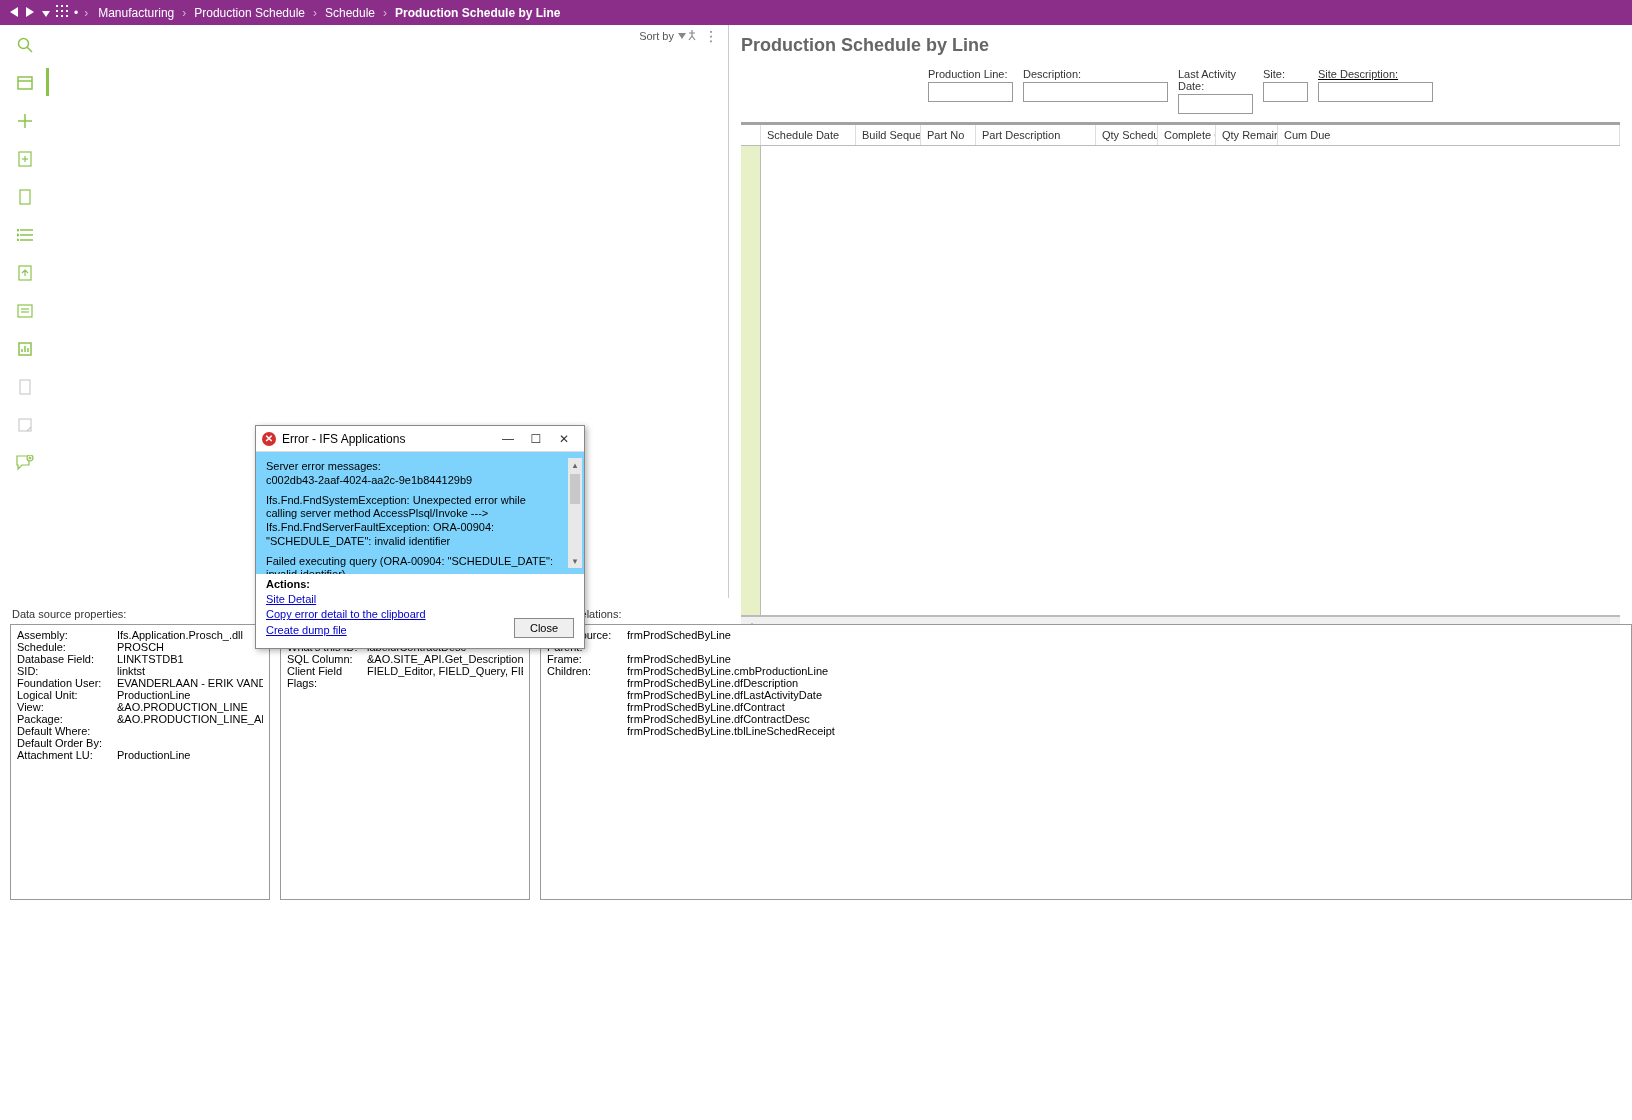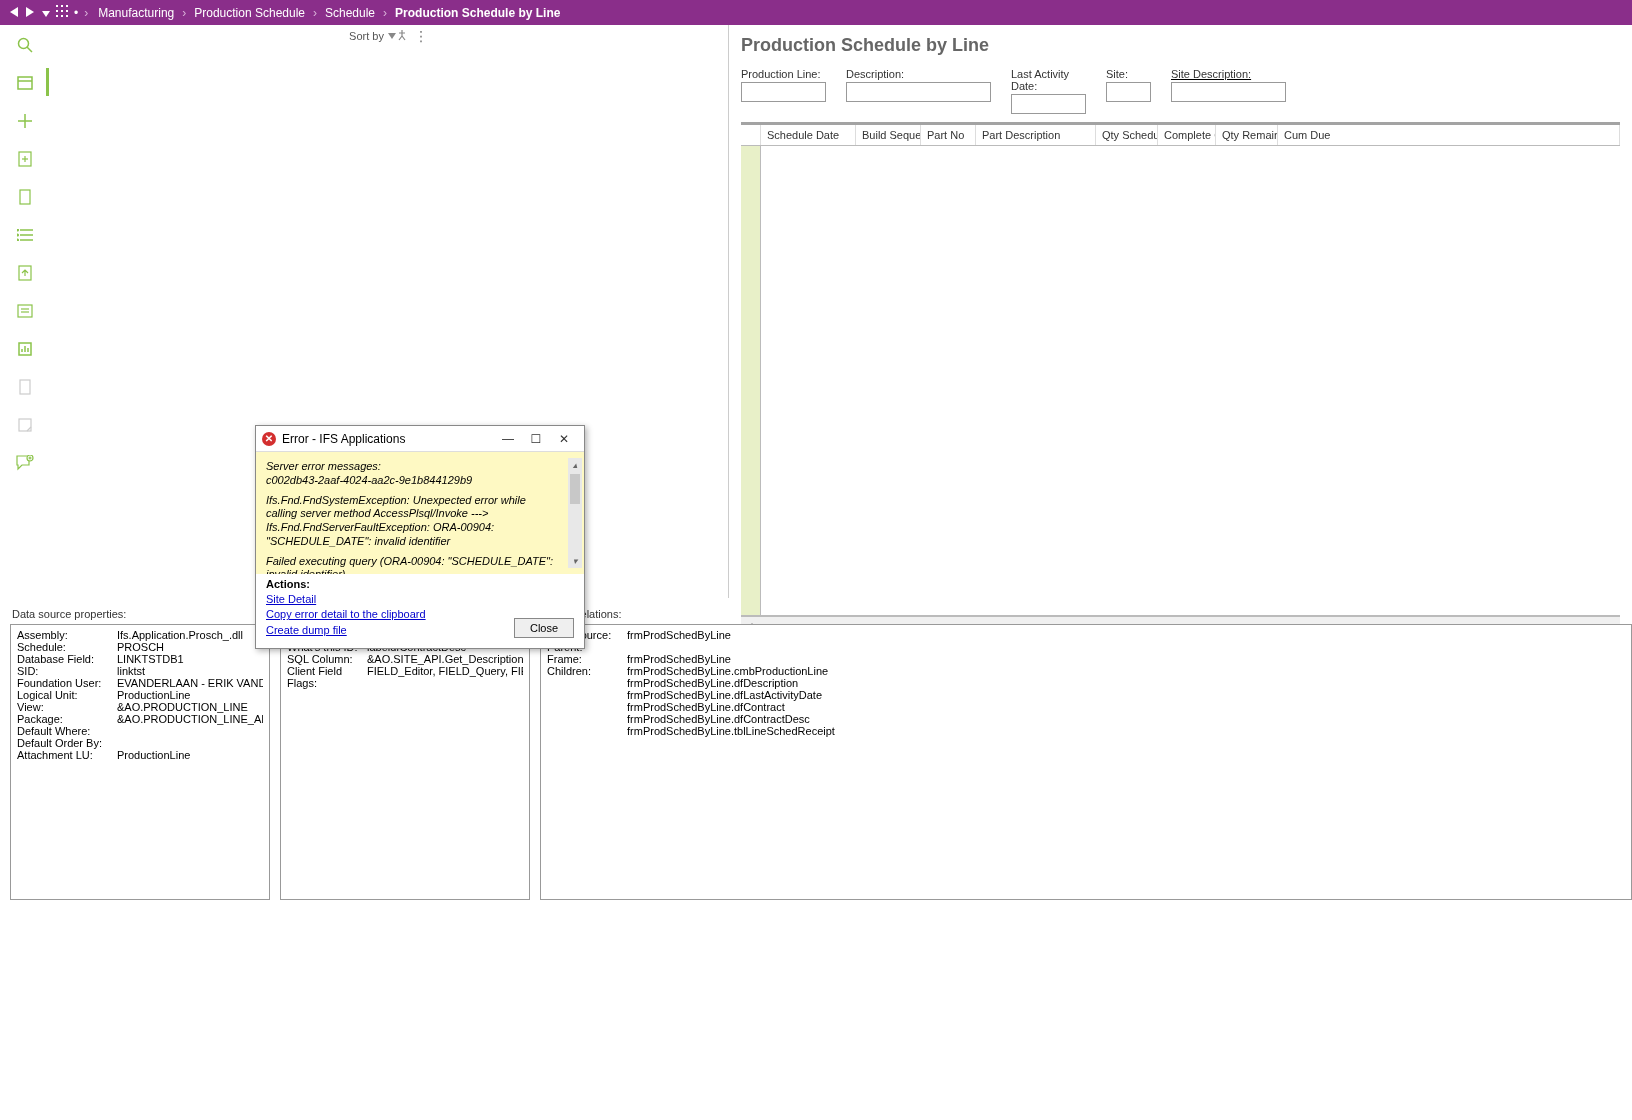--- a/index.html
+++ b/index.html
@@ -13,27 +13,27 @@
 .topbar .crumb a { color: #fff; text-decoration: none; }
 .topbar .crumb .current { font-weight: bold; }
 
 .content-area { position: absolute; top: 25px; left: 0; right: 0; bottom: 522px; display: flex; }
 
 .sidebar { width: 49px; background: #fff; border-right: 0; display: flex; flex-direction: column; align-items: center; padding-top: 10px; gap: 18px; }
 .sidebar .sb-item { width: 20px; height: 20px; display: flex; align-items: center; justify-content: center; color: #8bc34a; font-size: 16px; position: relative; }
 .sidebar .sb-item.active::after { content:""; position:absolute; right:-15px; top:-5px; width:4px; height:28px; background:#8bc34a; }
 
 .list-pane { width: 680px; background: #fff; border-right: 1px solid #ccc; position: relative; }
-.list-header { height: 22px; display: flex; align-items: center; padding: 0 10px; font-size: 11px; color: #555; justify-content: center; }
+.list-header { height: 22px; display: flex; align-items: center; padding: 0 10px; font-size: 11px; color: #555; justify-content: flex-end; }
 .list-header .sort { display:flex; align-items:center; gap:4px; }
 .list-header .pin-area { display:flex; align-items:center; gap:6px; color:#777; }
 
 .detail-pane { flex: 1; background: #fff; padding: 10px 12px; position: relative; }
 .detail-pane h2 { font-size: 18px; font-weight: bold; color: #666; margin-bottom: 12px; }
-.field-row { display: flex; gap: 20px; margin-bottom: 6px; }
+.field-row { display: flex; gap: 10px; margin-bottom: 6px; justify-content: center; }
 .field { display: flex; flex-direction: column; }
 .field label { font-size: 11px; color: #333; margin-bottom: 2px; }
 .field input { height: 20px; border: 1px solid #999; font-size: 11px; padding: 0 3px; }
 .grid { margin-top: 8px; }
 .grid-header { display: flex; background: #fff; border-top: 3px solid #a3a3a3; border-bottom: 1px solid #bbb; height: 24px; font-size: 11px; color: #333; }
 .grid-header .gh { padding: 4px 6px; border-right: 1px solid #ddd; white-space: nowrap; overflow:hidden; }
 .grid-body { height: 470px; border-bottom: 1px solid #bbb; display:flex; }
 .grid-body .left-gutter { width:20px; background:#e8f0c8; border-right:1px solid #bbb; }
 .grid-body .rows-area { flex:1; background:#fff; position:relative; }
 .horiz-scroll { height:17px; background:#f0f0f0; border-top:1px solid #bbb; display:flex; align-items:center; }
@@ -53,21 +53,21 @@
 .kv-line.short .k { width:80px; }
 .rel-indent { margin-left: 80px; }
 .panel.sip .panel-title { margin-left: 0; }
 
 
 .dialog { position: absolute; left: 255px; top: 425px; width: 330px; background: #fff; border: 1px solid #888; box-shadow: 2px 2px 6px rgba(0,0,0,0.3); font-size: 11px; z-index: 100; }
 .dialog-title { height: 26px; background: #fff; display:flex; align-items:center; padding: 0 6px; border-bottom: 1px solid #ddd; }
 .dialog-title .err-ico { width:14px; height:14px; background:#d32f2f; border-radius:50%; color:#fff; font-size:10px; display:flex; align-items:center; justify-content:center; margin-right:6px; font-weight:bold;}
 .dialog-title .ttl { flex:1; font-size:12px; }
 .dialog-title .win-btn { width:28px; text-align:center; font-size:12px; color:#333; }
-.dialog-body { background:#fef9c3; padding: 8px 10px; position:relative; max-height:122px; overflow:hidden;font-style:italic; }
+.dialog-body { background:#7dd3fc; padding: 8px 10px; position:relative; max-height:122px; overflow:hidden; }
 .dialog-body .scroll { position:absolute; right:2px; top:6px; bottom:6px; width:14px; background:#e8e8e8; }
 .dialog-body .scroll .up, .dialog-body .scroll .dn { position:absolute; left:0; width:14px; height:14px; display:flex; align-items:center; justify-content:center; font-size:9px; color:#666;}
 .dialog-body .scroll .up { top:0; }
 .dialog-body .scroll .dn { bottom:0; }
 .dialog-body .scroll .thumb { position:absolute; left:2px; top:16px; width:10px; height:30px; background:#c8c8c8; }
 .dialog-body p { margin-bottom:6px; line-height:1.25; padding-right:14px; }
 .dialog-actions { padding: 4px 10px 10px; }
 .dialog-actions .ah { font-weight:bold; font-size:11px; margin-bottom:2px; }
 .dialog-actions a { color: #0000cc; text-decoration: underline; display:block; font-size:11px; line-height:1.4; }
 .dialog-actions .close-btn { position:absolute; right:10px; bottom:10px; width:60px; height:20px; background:#efefef; border:1px solid #888; font-size:11px; }

